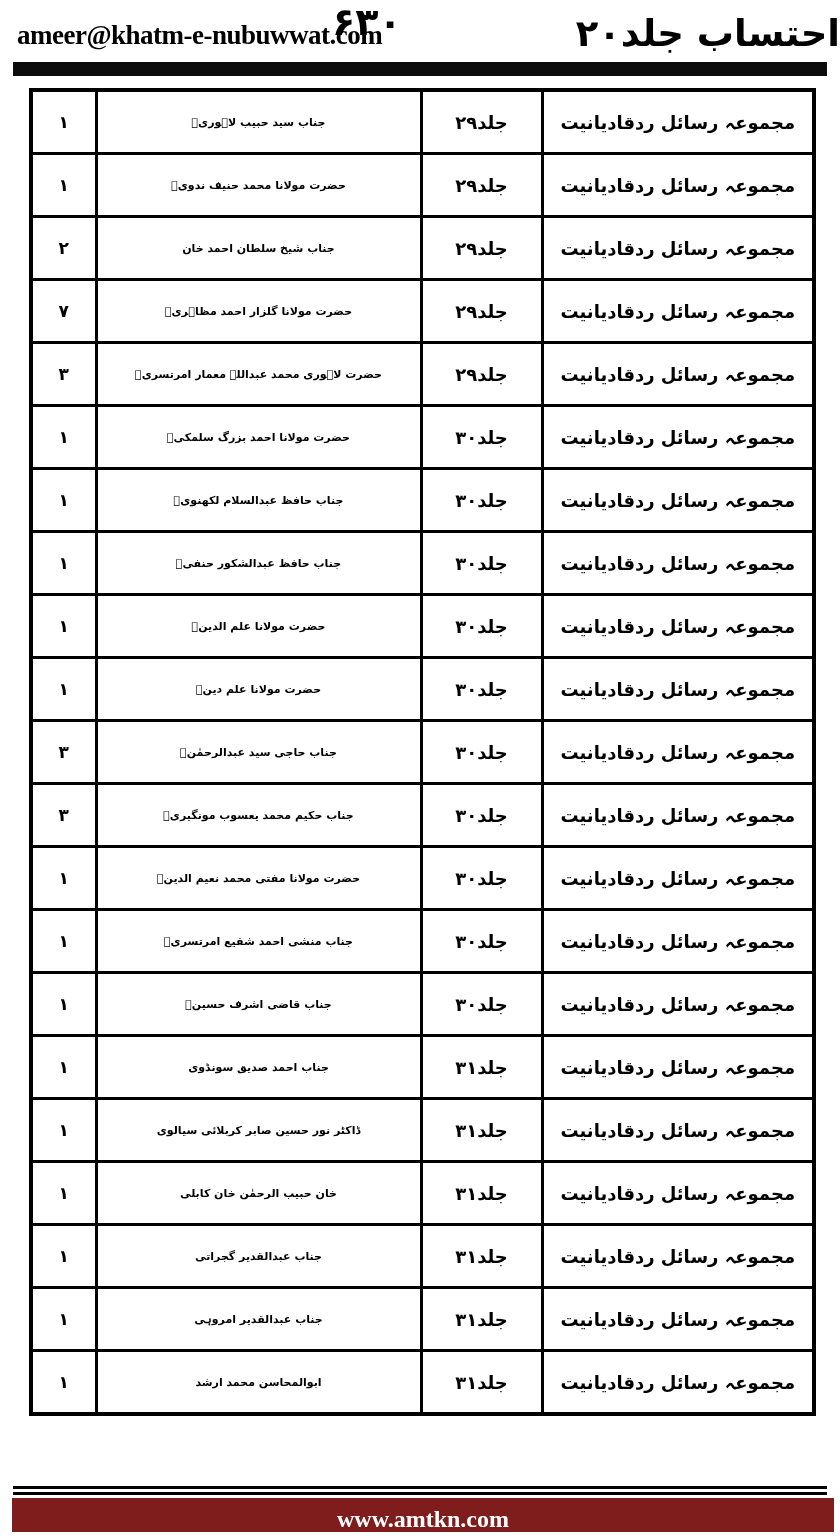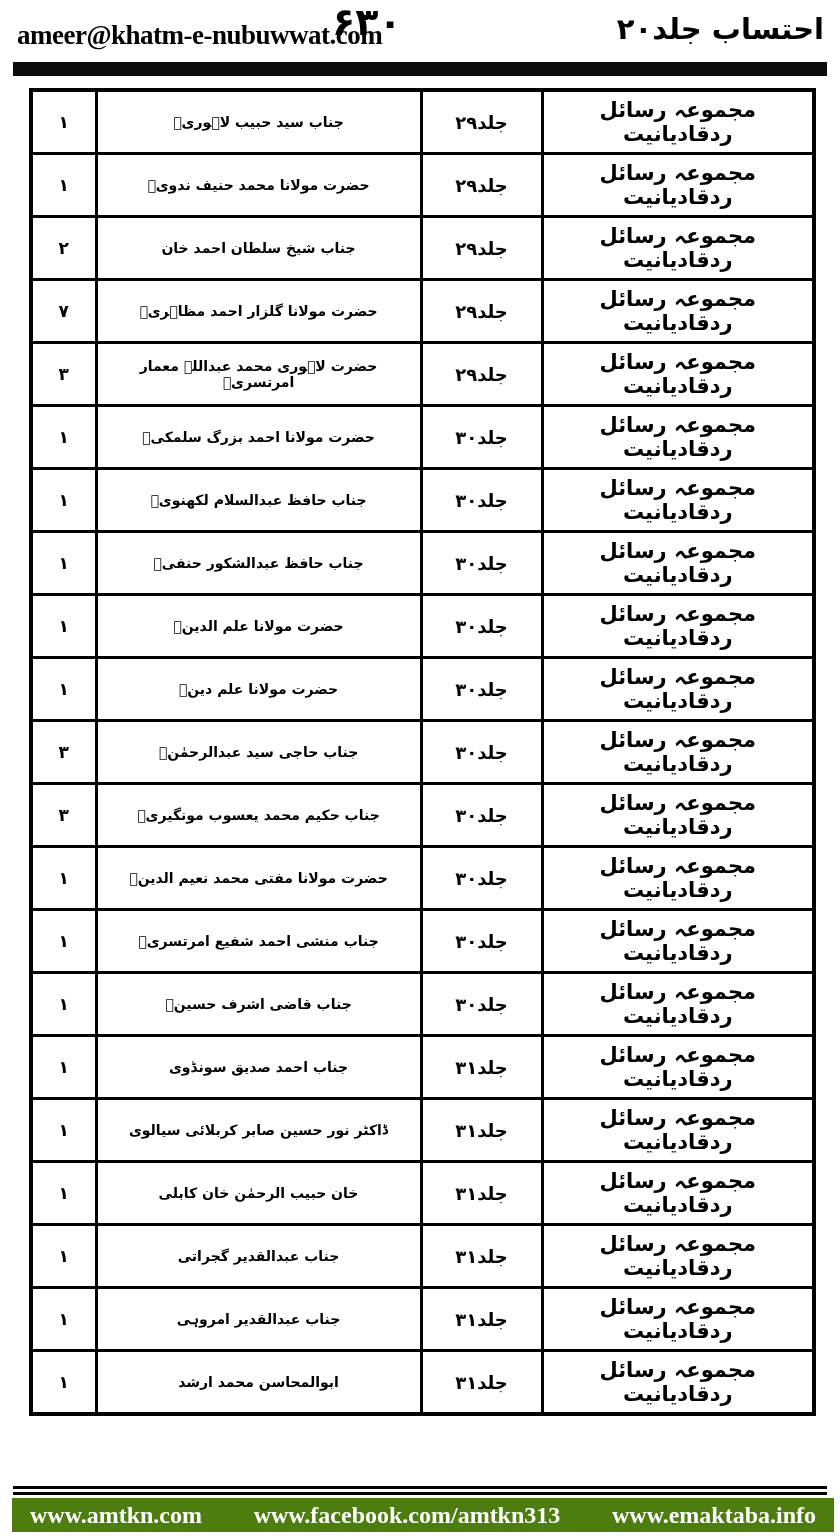--- a/index.html
+++ b/index.html
@@ -20,23 +20,23 @@
     font-weight:bold;font-size:27px;letter-spacing:-0.5px;
     white-space:nowrap;
   }
   .hdr-pageno{
     position:absolute;left:332px;top:0px;
     font-family:"DejaVu Sans", sans-serif;
     font-weight:bold;font-size:38px;
     direction:rtl;
   }
   .hdr-title{
-    position:absolute;right:16px;top:12px;
+    position:absolute;right:0;top:12px;
     font-family:"DejaVu Sans", sans-serif;
-    font-weight:bold;font-size:29px;
+    font-weight:bold;font-size:37px;
     direction:rtl;white-space:nowrap;
   }
   .top-bar{
     position:absolute;left:13px;right:13px;top:62px;height:14px;
     background:#0c0c0c;
   }
   
   table.books{
     position:absolute;left:29px;top:88px;
     width:783px;
@@ -50,34 +50,34 @@
     height:60px;
     text-align:center;vertical-align:middle;
     font-weight:bold;
     padding:0 4px;
     overflow:hidden;
   }
   col.c-collection{width:272px;}
   col.c-volume{width:121px;}
   col.c-name{width:325px;}
   col.c-serial{width:65px;}
-  td.cell-collection{font-size:21px;margin-left:15px;}
+  td.cell-collection{font-size:18px;margin-left:15px;}
   td.cell-volume{font-size:18px;}
-  td.cell-name{font-size:14px;}
+  td.cell-name{font-size:11px;}
   td.cell-serial{font-size:17px;}
   
   .rule-a{position:absolute;left:13px;right:13px;top:1486px;height:3px;background:#000;}
   .rule-b{position:absolute;left:13px;right:13px;top:1492px;height:3px;background:#000;}
   .footer-bar{
     position:absolute;left:12px;right:6px;top:1498px;height:34px;
-    background:#4d7c0f;color:#fff;
+    background:#7f1d1d;color:#fff;
     display:flex;align-items:center;justify-content:space-between;
-    padding:0 18px;box-sizing:border-box;
+    padding:8px 18px;box-sizing:border-box;
     font-family:"Liberation Serif", serif;
-    font-weight:bold;font-size:24px;
+    font-weight:bold;font-size:24px;flex-direction:column;
   }
 </style>
 </head>
 <body>
 
 <div class="page">
 
   <div class="hdr-email">ameer@khatm-e-nubuwwat.com</div>
   <div class="hdr-pageno">۶۳۰</div>
   <div class="hdr-title">احتساب جلد۲۰</div>

